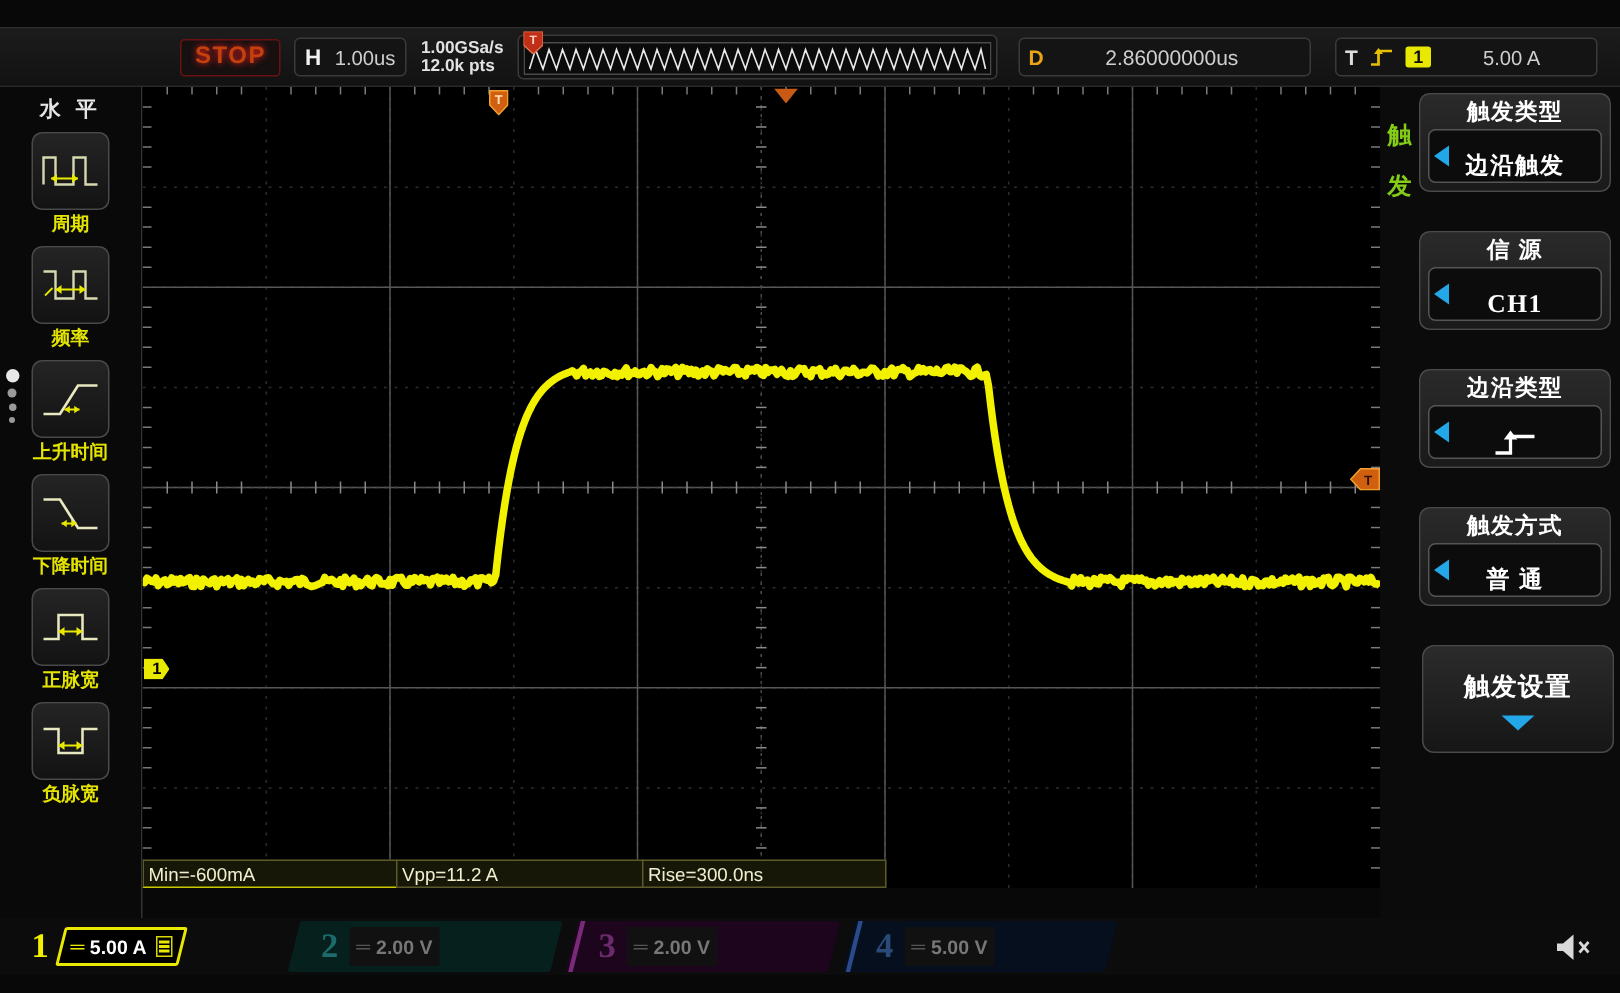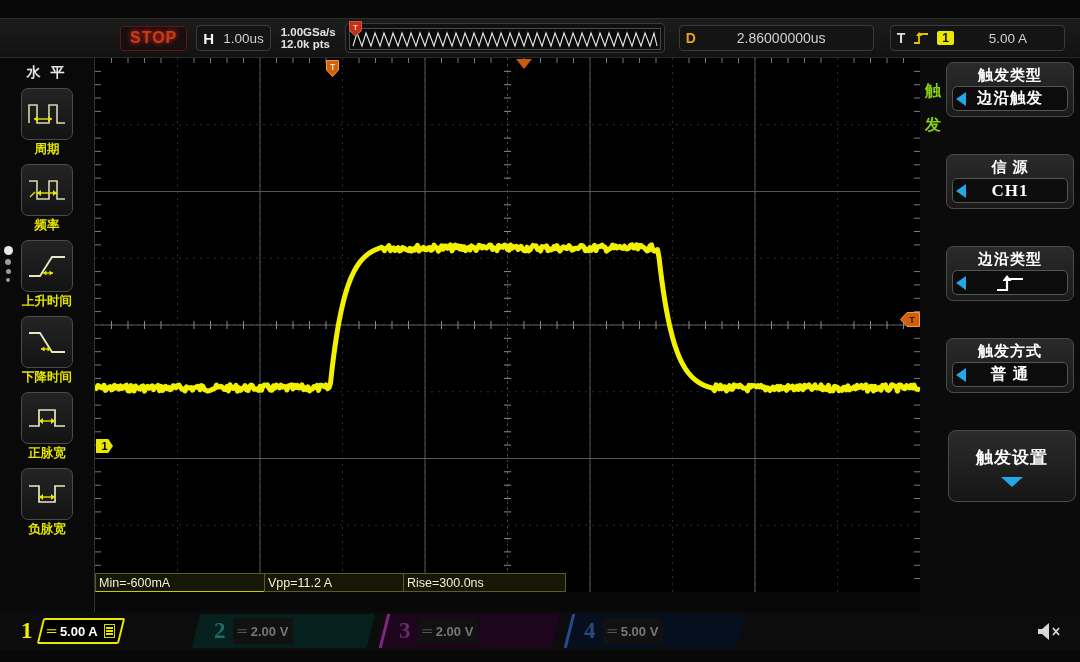--- a/index.html
+++ b/index.html
@@ -123,21 +123,21 @@
     display: flex; z-index: 6;
   }
   .meas-cell {
     border: 1px solid #5a5a2a;
     background: #171708;
     color: #f0f0d0; font-size: 12.5px;
     padding: 0 3px; display: flex; align-items: center;
     white-space: nowrap; overflow: hidden;
   }
   .meas-cell:nth-child(1) { width: 170px; border-bottom-color:#c9c900; }
-  .meas-cell:nth-child(2) { width: 140px; margin-left: -1px; text-align: right; }
+  .meas-cell:nth-child(2) { width: 165px; margin-left: -1px; text-align: right; }
   .meas-cell:nth-child(3) { width: 163px; margin-left: -1px; }
 
   
   .rpanel {
     position: absolute; left: 920px; top: 58px; width: 160px; height: 554px;
     background: #0b0b0b;
   }
   .rp-vert {
     position: absolute; left: 2px; top: 16px; width: 22px;
     color: #84cc16; font-size: 16px; font-weight: bold;
@@ -149,24 +149,24 @@
     background: linear-gradient(#2a2a2a, #1a1a1a);
     padding: 1px;
   }
   .rp-head {
     color: #ffffff; font-size: 15px; font-weight: bold;
     text-align: center; height: 22px; line-height: 22px;
     letter-spacing: 1px;
   }
   .rp-val {
     position: relative;
-    margin: 0 4px 4px; height: 25px;
+    margin: 0 4px 4px; height: 36px;
     border: 1px solid #555; border-radius: 5px;
     background: #0c0c0c;
-    display: flex; align-items: center; justify-content: center;
+    display: flex; align-items: flex-end; justify-content: center;
   }
   .rp-val .txt { color: #fff; font-size: 15.5px; font-weight: bold; letter-spacing: 1px; }
   .rp-val .txt.lat { font-family: "Liberation Serif", serif; font-size: 17px; }
   .arrow-l {
     position: absolute; left: 3px; top: 50%; transform: translateY(-50%);
     width: 0; height: 0;
     border-top: 7px solid transparent; border-bottom: 7px solid transparent;
     border-right: 10px solid #22a8e8;
   }
   .rp-btn {

